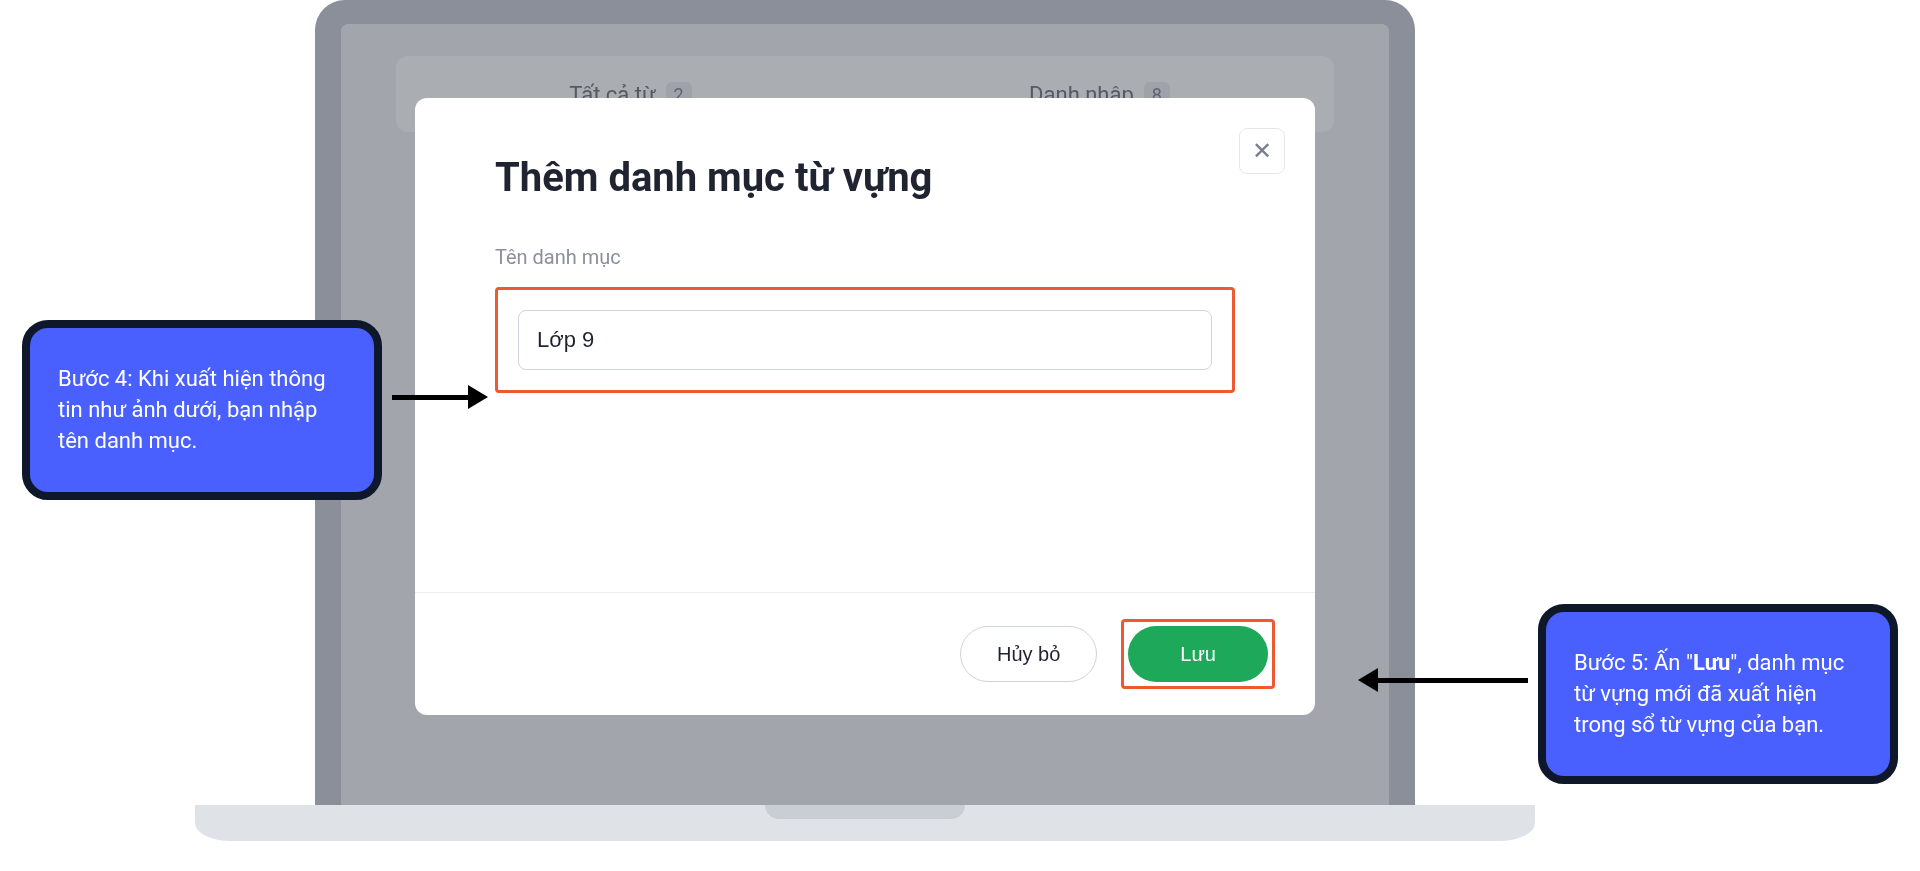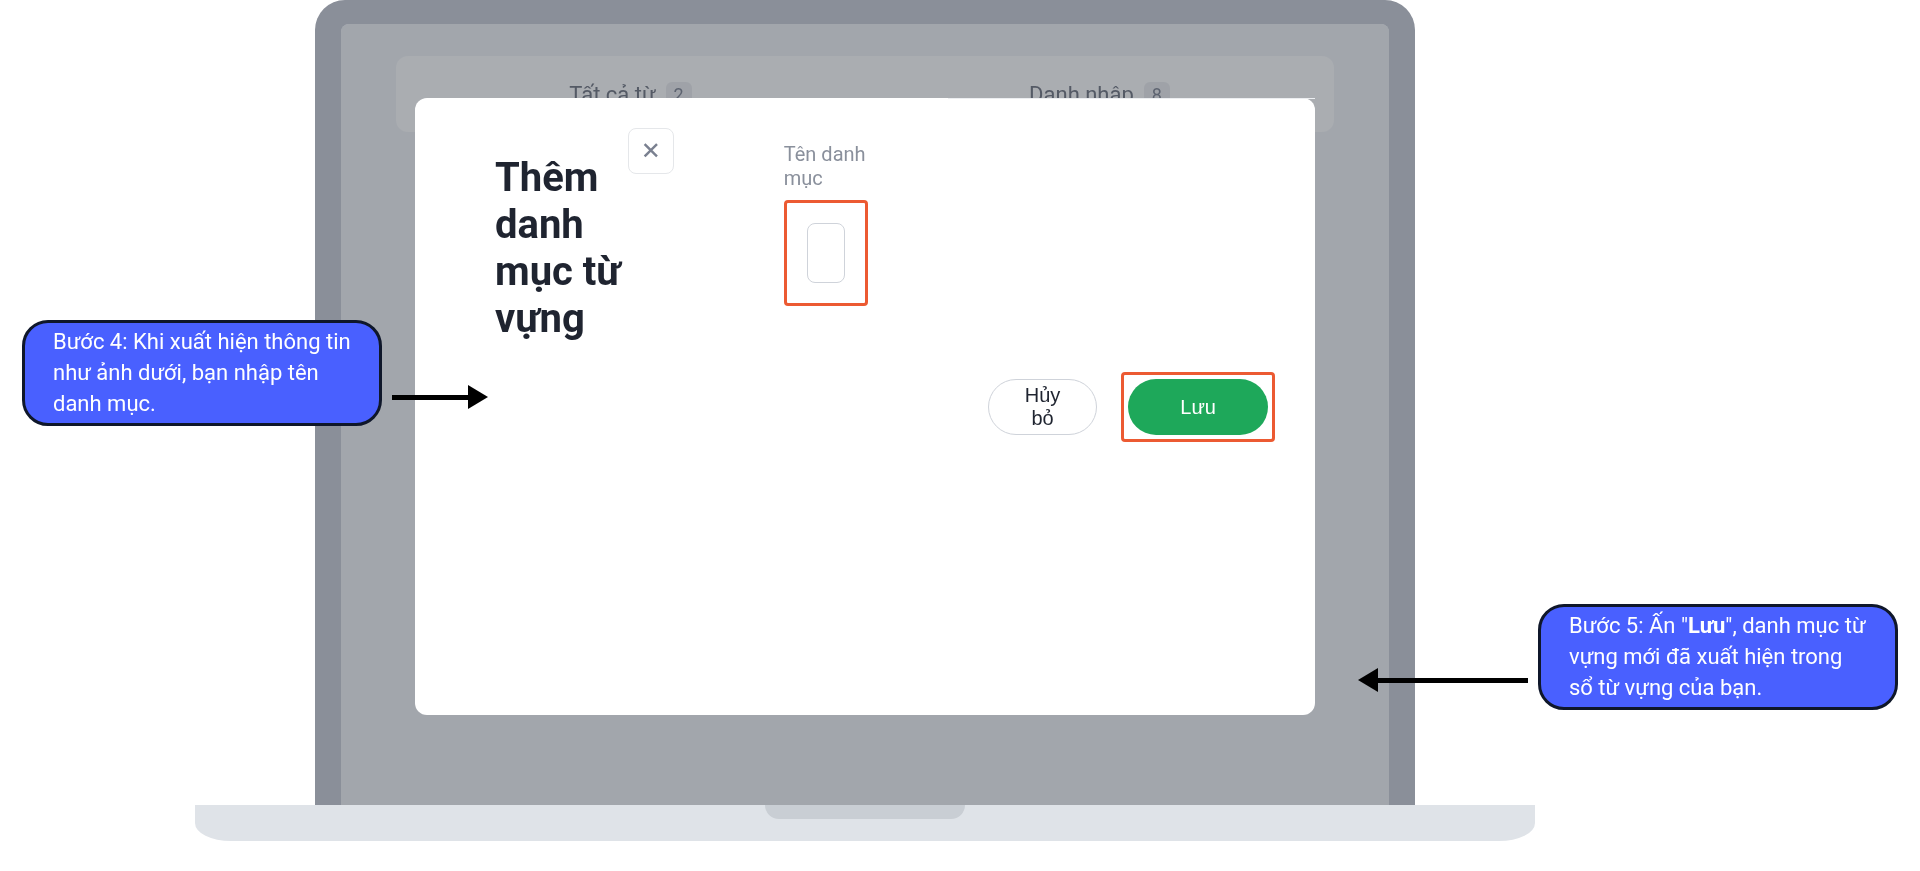--- a/index.html
+++ b/index.html
@@ -97,21 +97,21 @@
   
   .modal {
     position: absolute;
     left: 74px;
     right: 74px;
     top: 74px;
     bottom: 90px;
     background: #ffffff;
     border-radius: 12px;
     display: flex;
-    flex-direction: row;
+    flex-direction: column;
   }
   .modal-header {
     position: relative;
     padding: 56px 80px 0 80px;
   }
   .modal-title {
     font-size: 40px;
     font-weight: 700;
     color: #1f2430;
   }
@@ -132,21 +132,21 @@
     color: #7a8090;
   }
 
   .modal-body {
     padding: 44px 80px 0 80px;
     flex: 1;
   }
   .field-label {
     font-size: 20px;
     color: #8a909c;
-    margin-bottom: 10px;
+    margin-bottom: 18px;
     display: block;
   }
 
   .input-highlight {
     border: 3px solid #ec5a32;
     border-radius: 4px;
     padding: 20px;
   }
   .text-input {
     width: 100%;
@@ -192,23 +192,23 @@
     color: #fff;
     font-size: 20px;
     cursor: pointer;
   }
 
   
   .callout {
     position: absolute;
     background: #4960ff;
     color: #fff;
-    border: 3px solid #0f172a;
+    border: 8px solid #0f172a;
     border-radius: 26px;
-    padding: 4px 28px;
+    padding: 36px 28px;
     font-size: 22px;
     line-height: 1.4;
   }
   .callout-left {
     left: 22px;
     top: 320px;
     width: 360px;
   }
   .callout-right {
     right: 22px;

